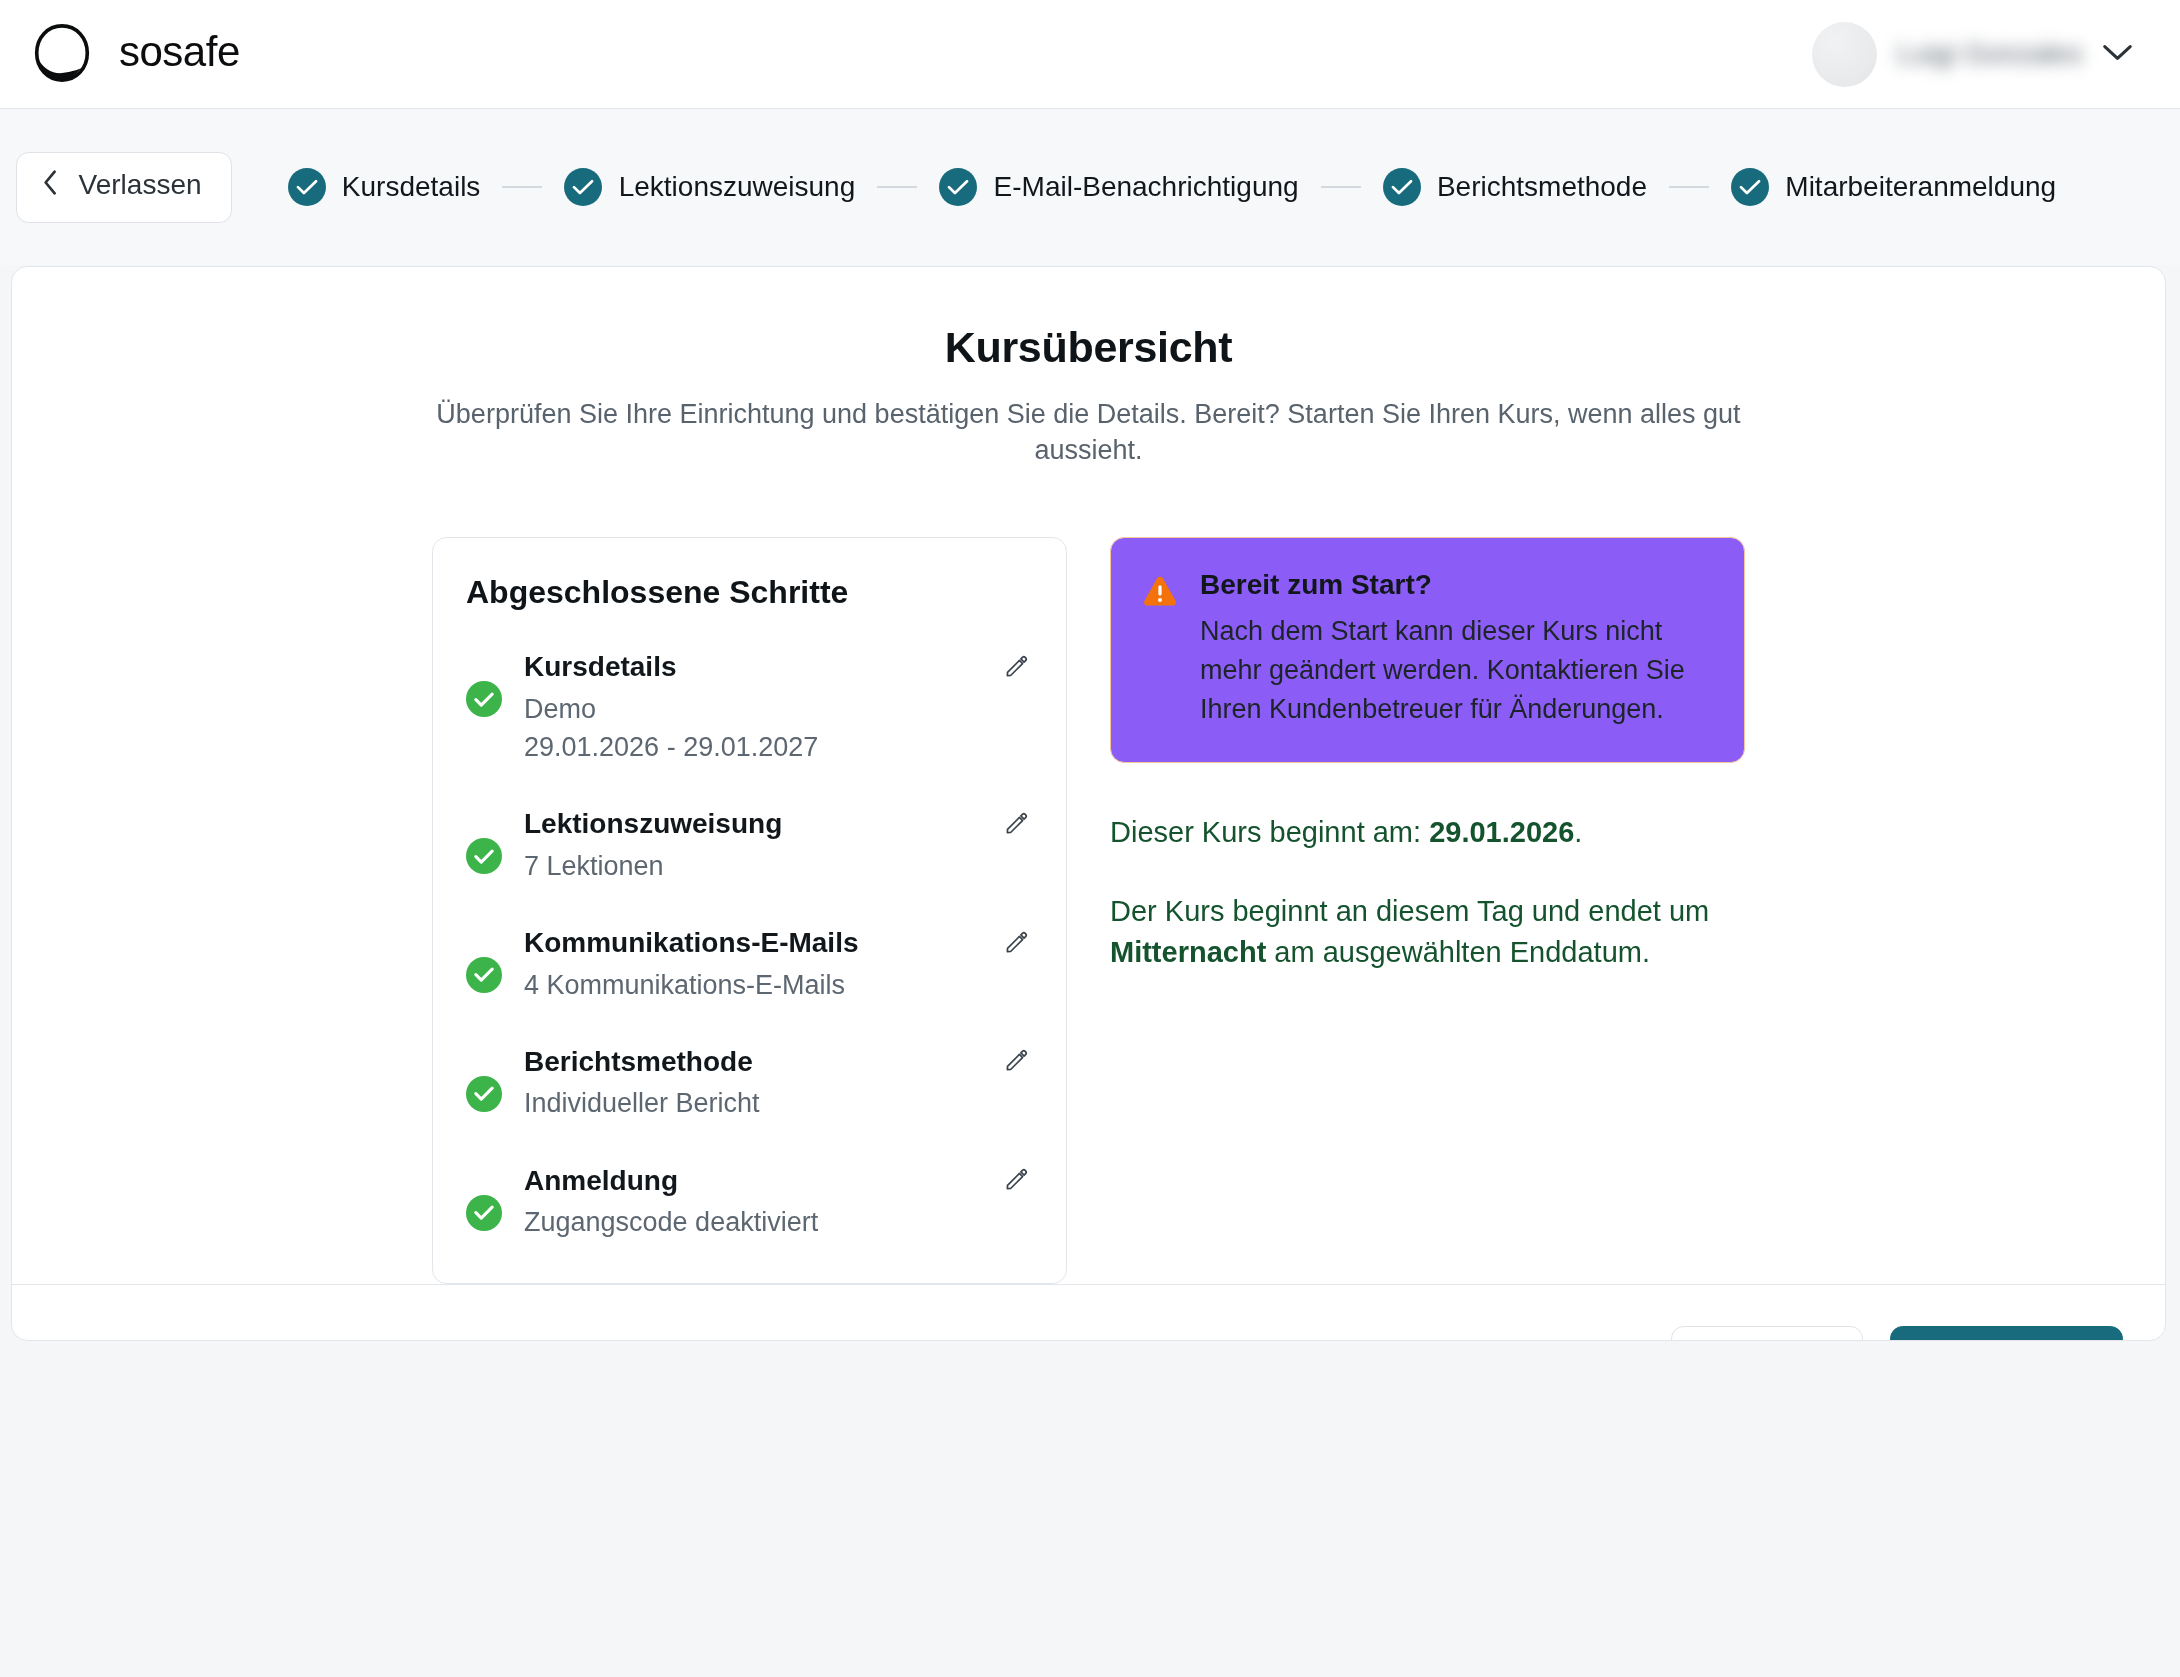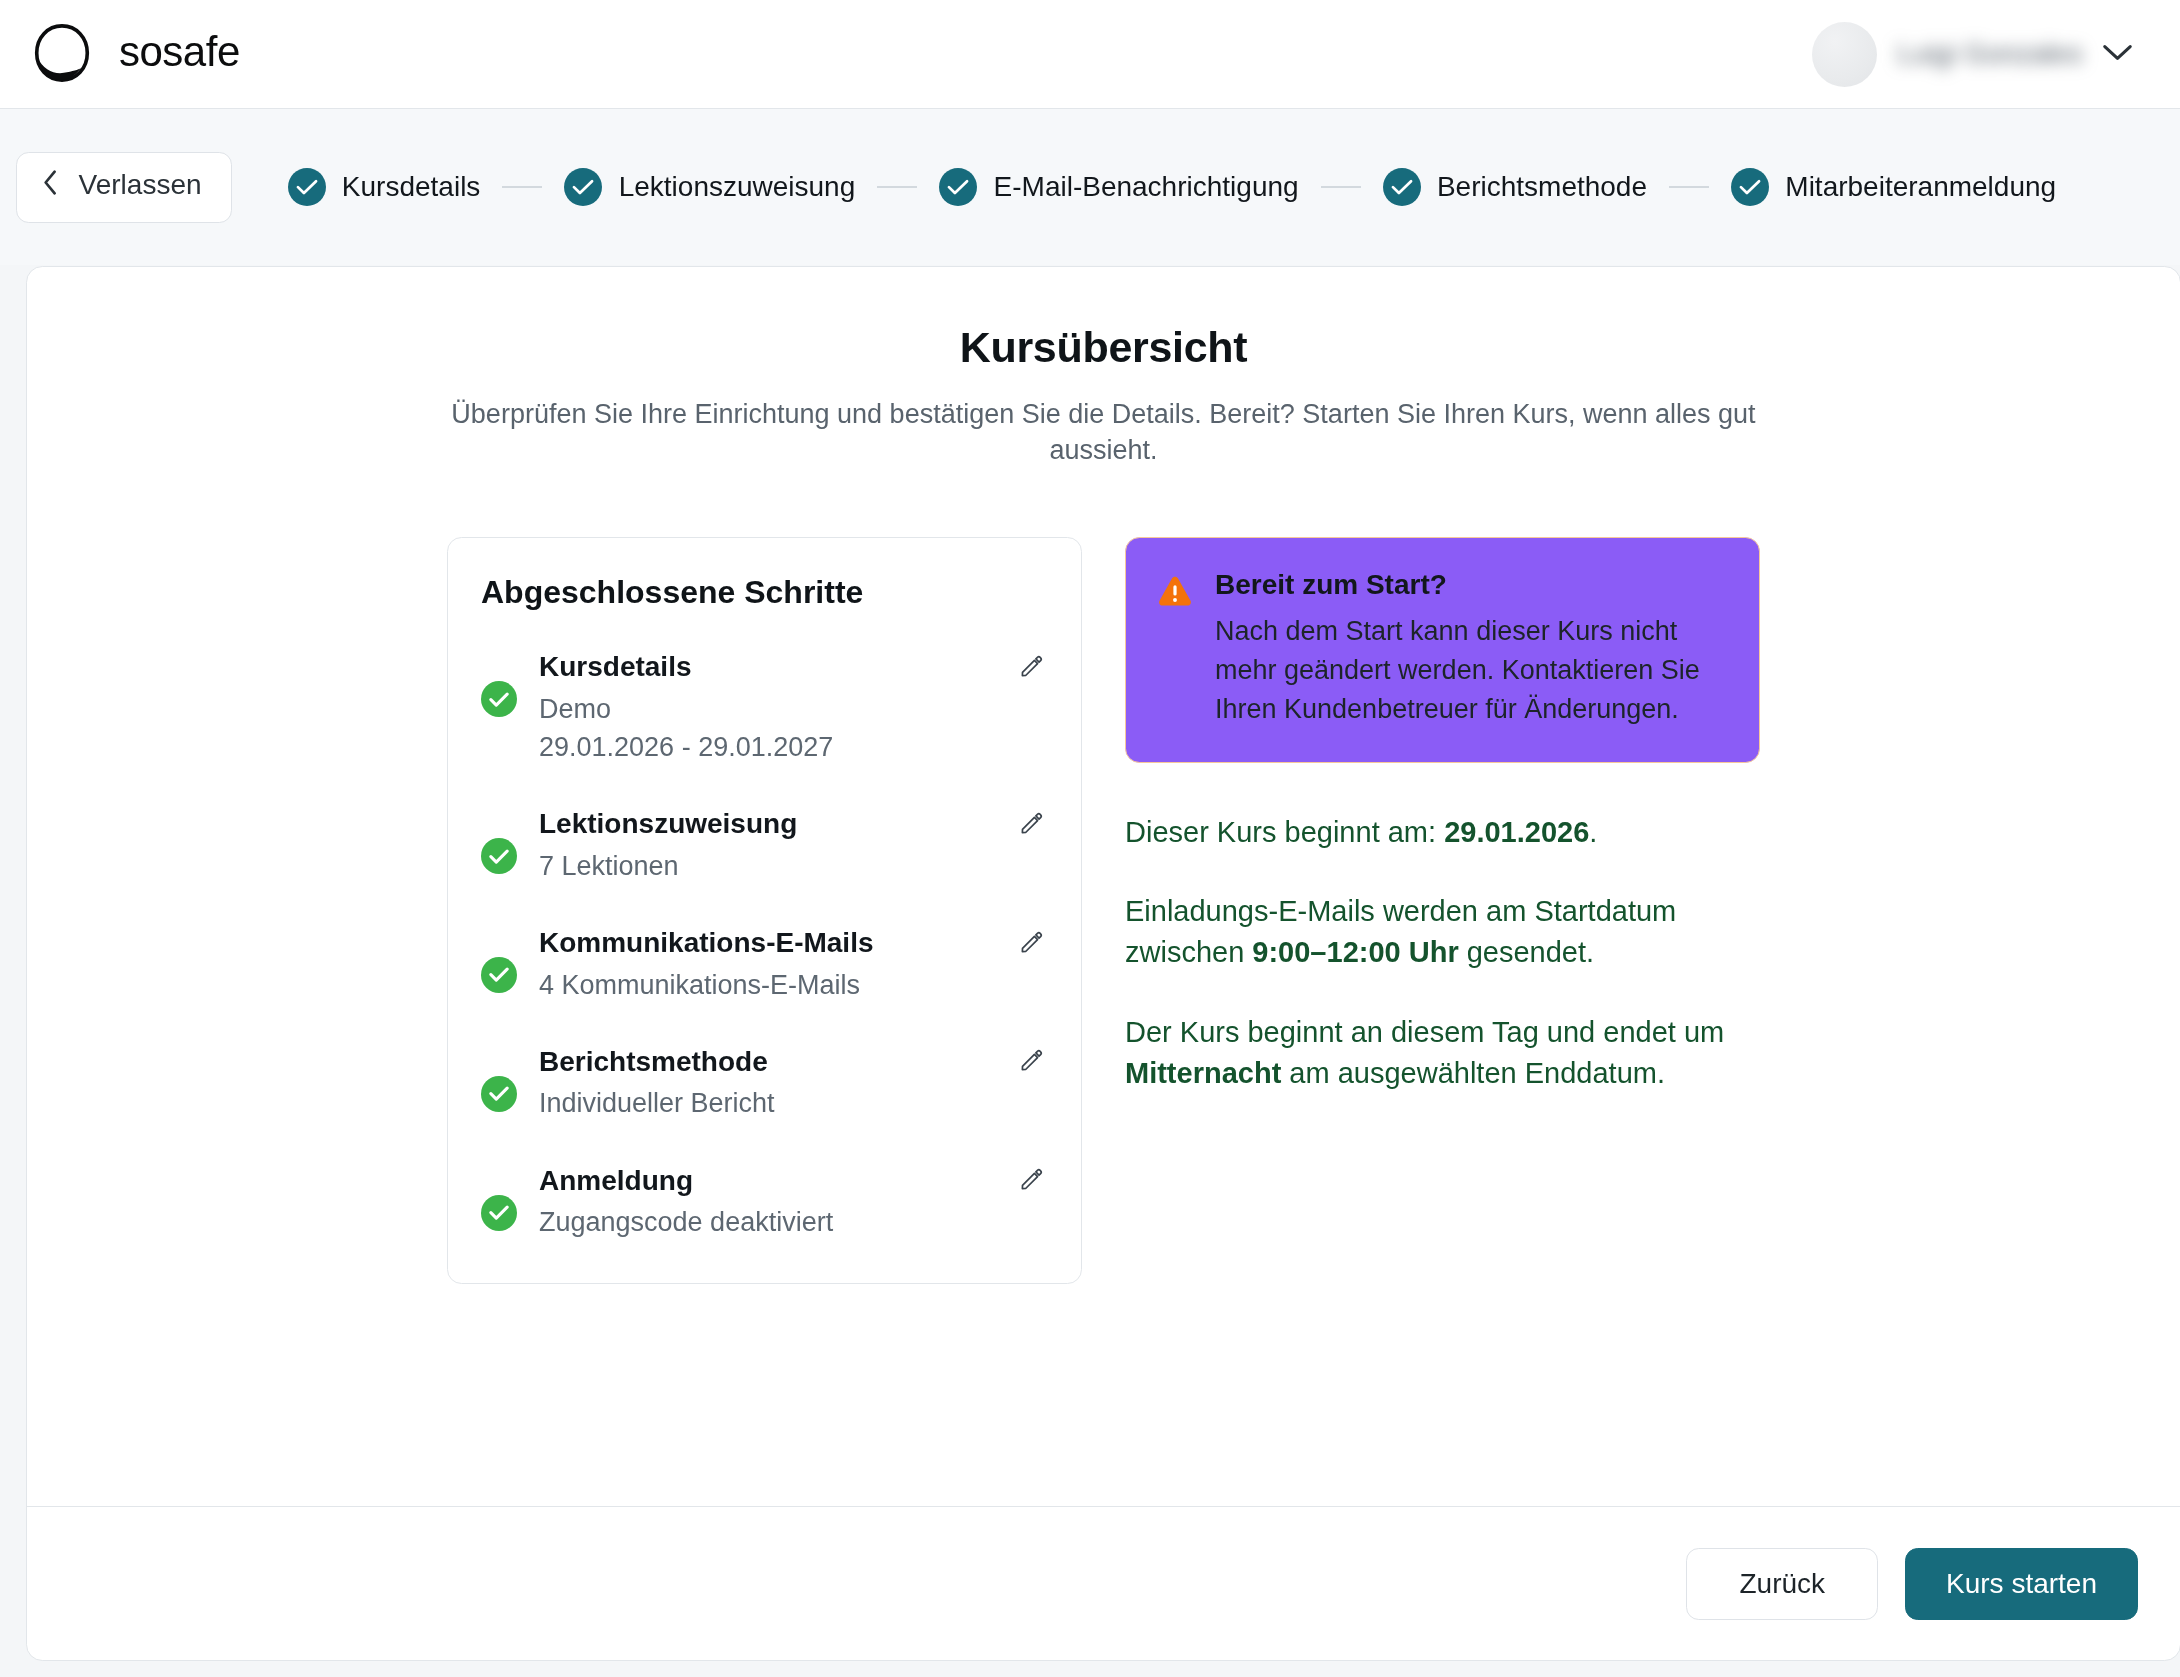--- a/index.html
+++ b/index.html
@@ -128,24 +128,24 @@
     width: 40px;
     height: 2.7px;
     background: #d3d9de;
     margin: 0 22px;
     flex: 0 0 auto;
   }
 
   
   .panel {
     position: absolute;
-    left: 26px;
+    left: 11px;
     top: 266px;
     width: 2155px;
-    height: 1395px;
+    height: 1075px;
     background: #ffffff;
     border: 1.8px solid #e2e6ea;
     border-radius: 16.3px;
     display: flex;
     flex-direction: column;
     overflow: hidden;
   }
 
   .panel-body {
     flex: 1 1 auto;
@@ -535,23 +535,20 @@
               <div class="alert-text">Nach dem Start kann dieser Kurs nicht mehr geändert werden. Kontaktieren Sie Ihren Kundenbetreuer für Änderungen.</div>
             </div>
           </div>
 
           <div class="info-block">
 
             <p class="info-para">
               <span>Dieser Kurs beginnt am: </span><b>29.01.2026</b><span>.</span>
             </p>
 
-            <p class="info-para">
-              <span>Einladungs-E-Mails werden am Startdatum zwischen </span><b>9:00–12:00 Uhr</b><span> gesendet.</span>
-            </p>
 
             <p class="info-para">
               <span>Der Kurs beginnt an diesem Tag und endet um </span><b>Mitternacht</b><span> am ausgewählten Enddatum.</span>
             </p>
 
           </div>
         </div>
 
       </div>
     </div>

